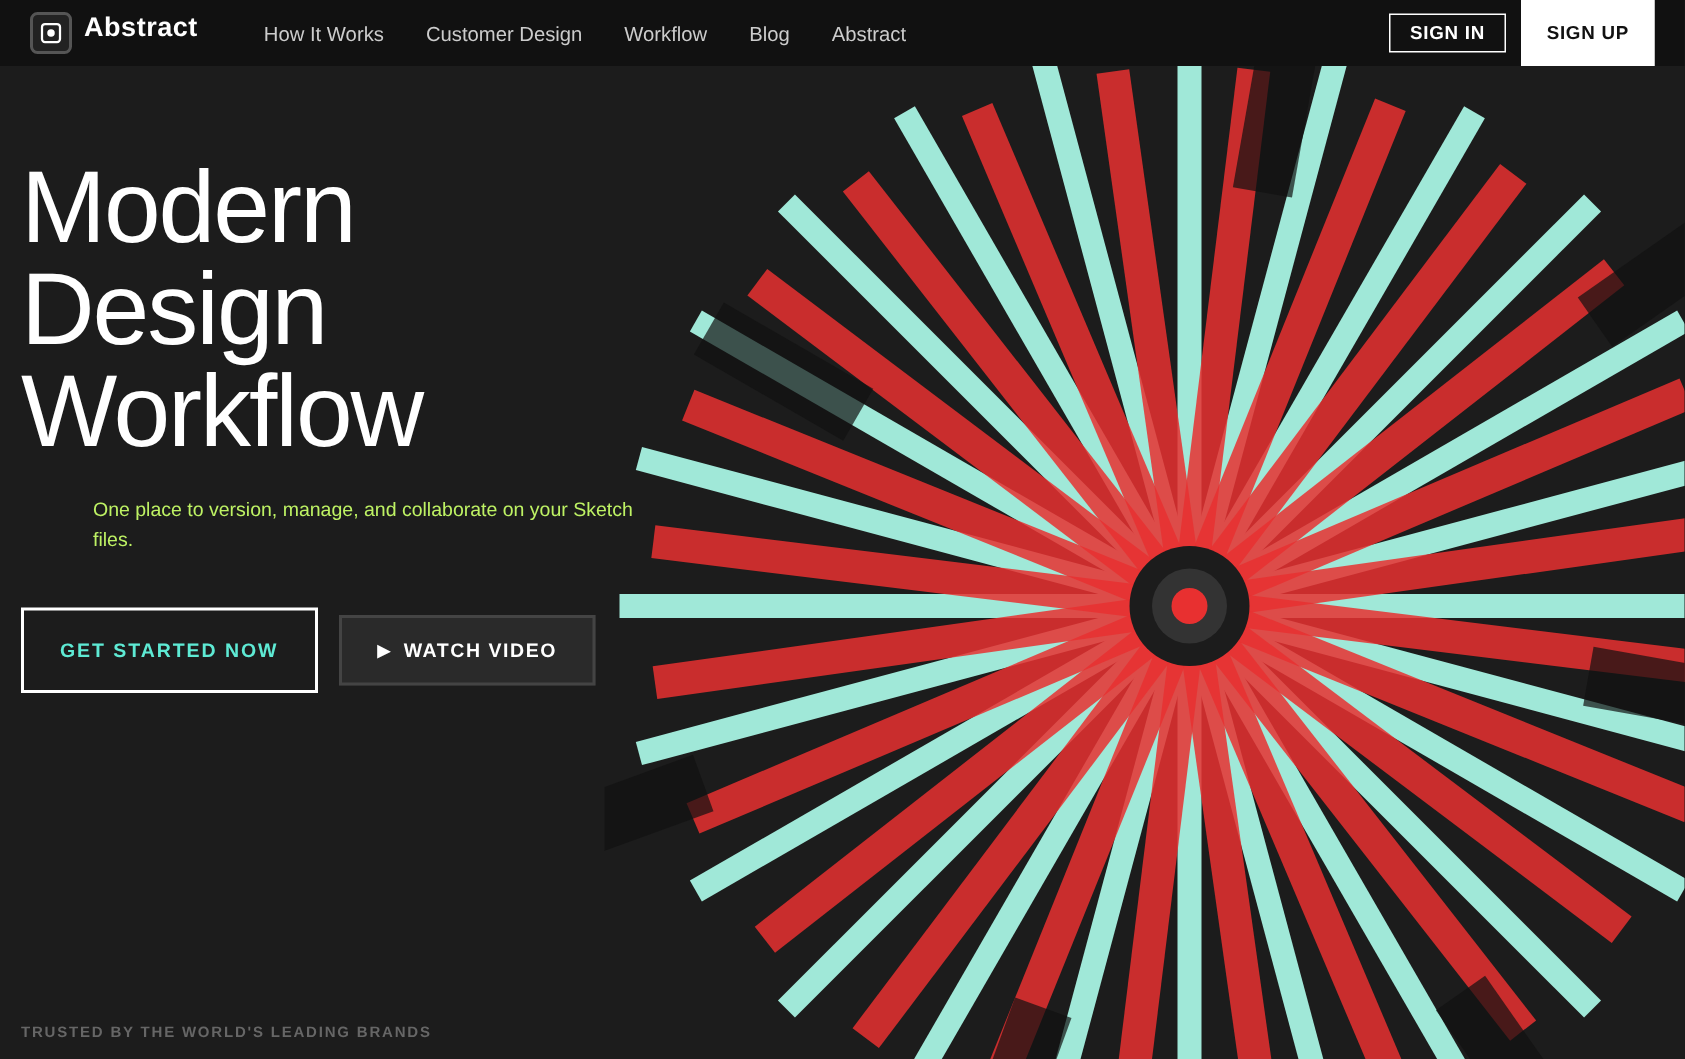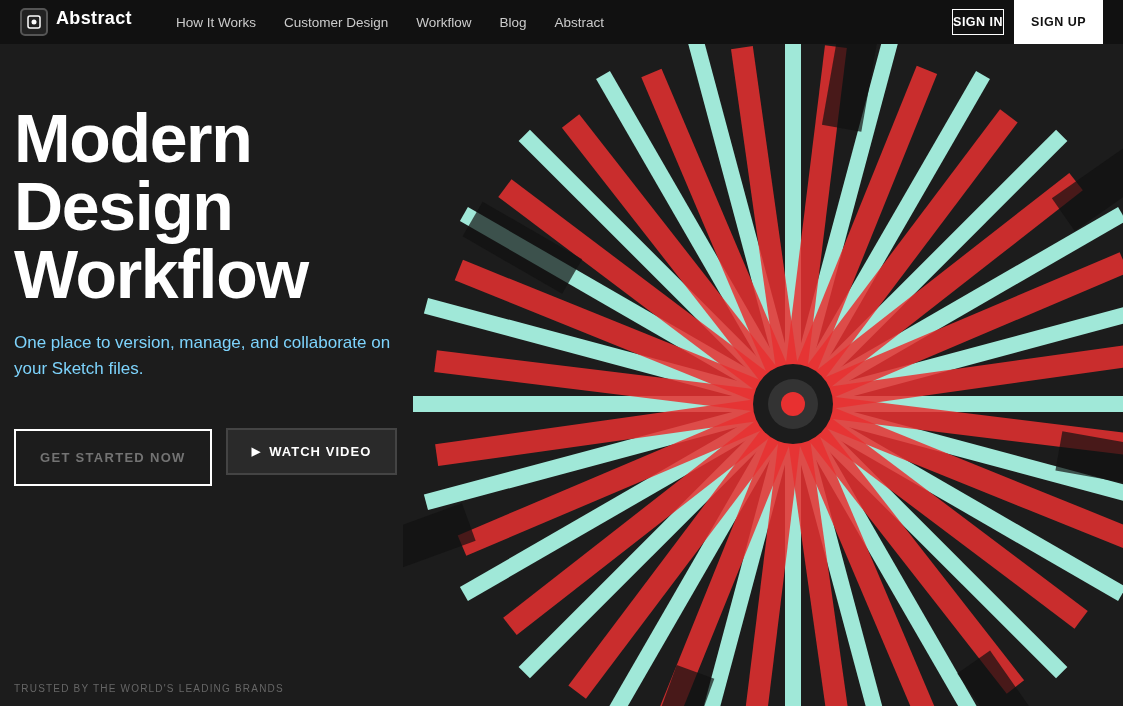--- a/index.html
+++ b/index.html
@@ -67,21 +67,21 @@
       white-space: nowrap;
     }
 
     .nav-actions {
       display: flex;
       align-items: center;
       gap: 10px;
     }
 
     .btn-sign-in {
-      padding: 5px 0;
+      padding: 5px 13px;
       border: 1.5px solid #ffffff;
       background: transparent;
       color: #ffffff;
       font-size: 12.5px;
       font-weight: 600;
       cursor: pointer;
       letter-spacing: 0.04em;
       text-transform: uppercase;
     }
 
@@ -109,53 +109,53 @@
     .hero-content {
       position: absolute;
       left: 14px;
       top: 60px;
       width: 440px;
       z-index: 5;
     }
 
     .hero-title {
       font-size: 68px;
-      font-weight: 700;
+      font-weight: 400;
       line-height: 1.0;
       color: #ffffff;
       letter-spacing: -0.02em;
       margin-bottom: 22px;
     }
 
     .hero-subtitle {
-      font-size: 17px;
+      font-size: 13px;
       font-weight: 400;
-      color: #7dd3fc;
+      color: #bef264;
       line-height: 1.5;
       margin-bottom: 36px;
       max-width: 380px;
+      margin-left: 48px;
     }
 
     .hero-buttons {
       display: flex;
       gap: 14px;
       align-items: center;
     }
 
     .btn-get-started {
       padding: 19px 24px;
       background: transparent;
       border: 2px solid #ffffff;
-      color: #737373;
+      color: #5eead4;
       font-size: 13px;
       font-weight: 700;
       cursor: pointer;
       letter-spacing: 0.1em;
       text-transform: uppercase;
-      margin-top: 12px;
     }
 
     .btn-watch-video {
       padding: 14px 24px;
       background: #2a2a2a;
       border: 2px solid #444;
       color: #ffffff;
       font-size: 13px;
       font-weight: 700;
       cursor: pointer;
@@ -168,21 +168,21 @@
 
     .play-icon {
       font-size: 11px;
     }
 
     .trusted-text {
       position: absolute;
       bottom: 12px;
       left: 14px;
       font-size: 10px;
-      font-weight: 400;
+      font-weight: 700;
       letter-spacing: 0.12em;
       color: #666666;
       text-transform: uppercase;
       z-index: 5;
     }
 
     
     .sunburst-container {
       position: absolute;
       right: -60px;

